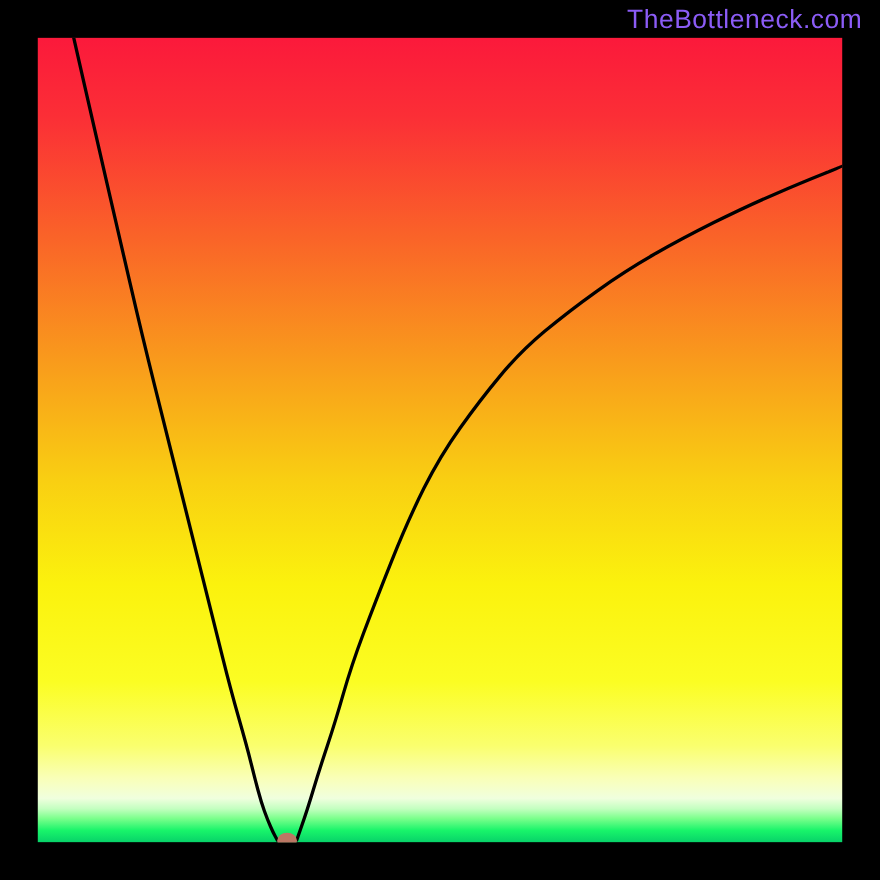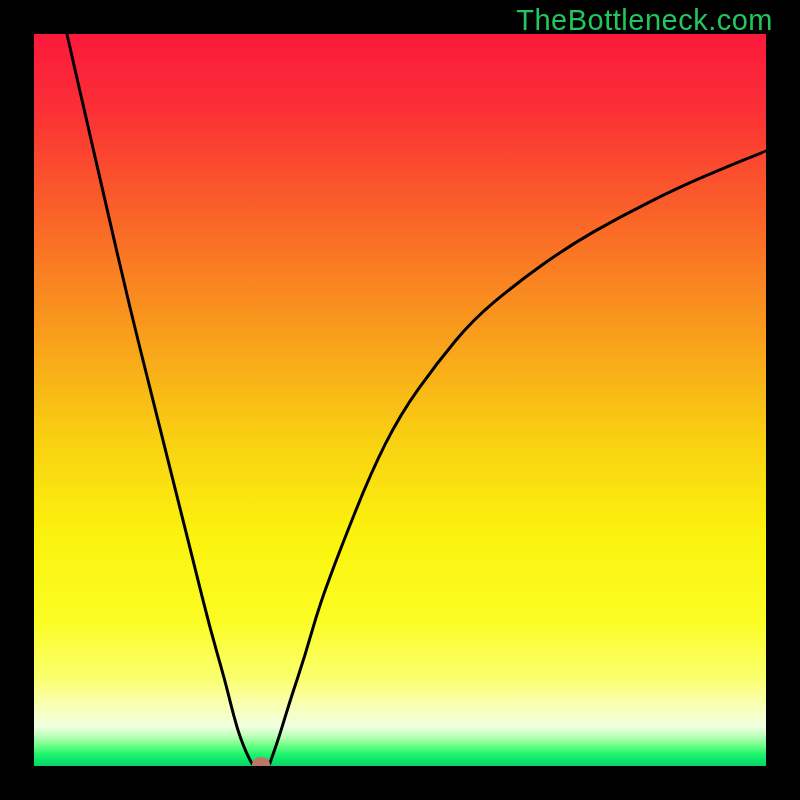--- a/index.html
+++ b/index.html
@@ -12,23 +12,23 @@
   }
   .frame {
     position: relative;
     width: 800px;
     height: 800px;
     background: #000;
   }
   .watermark {
     position: absolute;
     top: 4px;
-    right: 27px;
-    color: #22c55e;
-    font-size: 29px;
+    right: 16px;
+    color: #8b5cf6;
+    font-size: 24px;
     font-weight: 500;
     letter-spacing: 0.5px;
     z-index: 4;
   }
   .plot-wrap {
     position: absolute;
     left: 34px;
     top: 34px;
     width: 732px;
     height: 732px;

